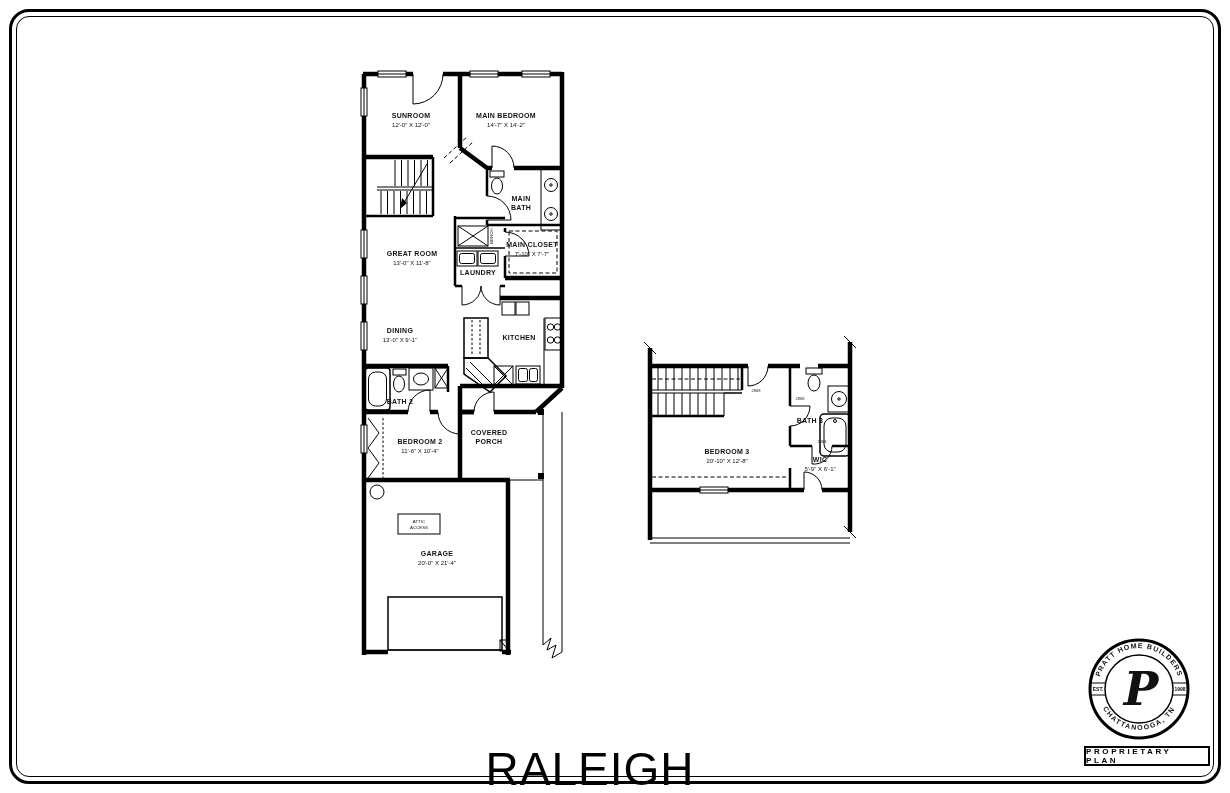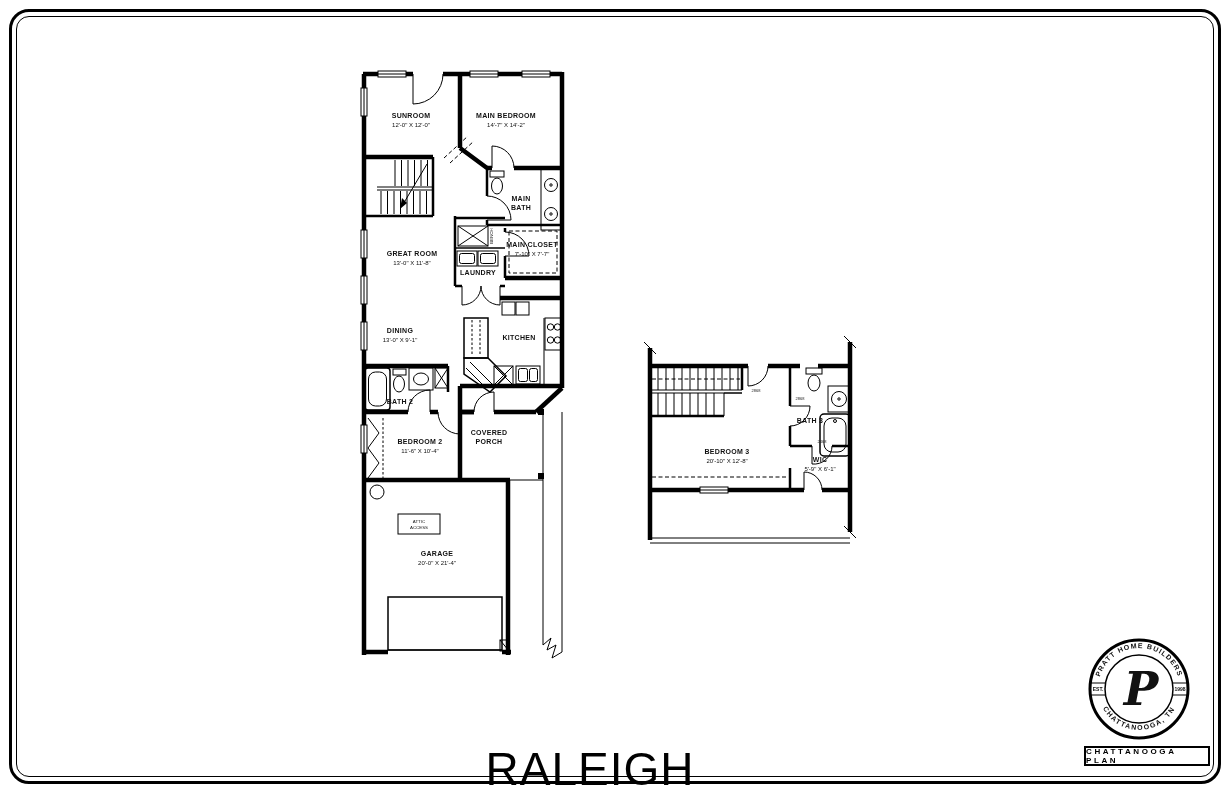--- a/index.html
+++ b/index.html
@@ -290,14 +290,14 @@
       <textPath href="#arcTop" startOffset="50%" text-anchor="middle">PRATT HOME BUILDERS</textPath>
     </text>
     <text class="logo-arc-b">
       <textPath href="#arcBot" startOffset="50%" text-anchor="middle">CHATTANOOGA, TN</textPath>
     </text>
     <text class="logo-small" x="11" y="54">EST.</text>
     <text class="logo-small" x="93" y="54">1998</text>
     <text class="logo-p" x="54" y="68">P</text>
   </svg>
 
-  <div class="plate">CHATTANOOGA PLAN</div>
+  <div class="plate">PROPRIETARY PLAN</div>
 </div>
 
 </body></html>

